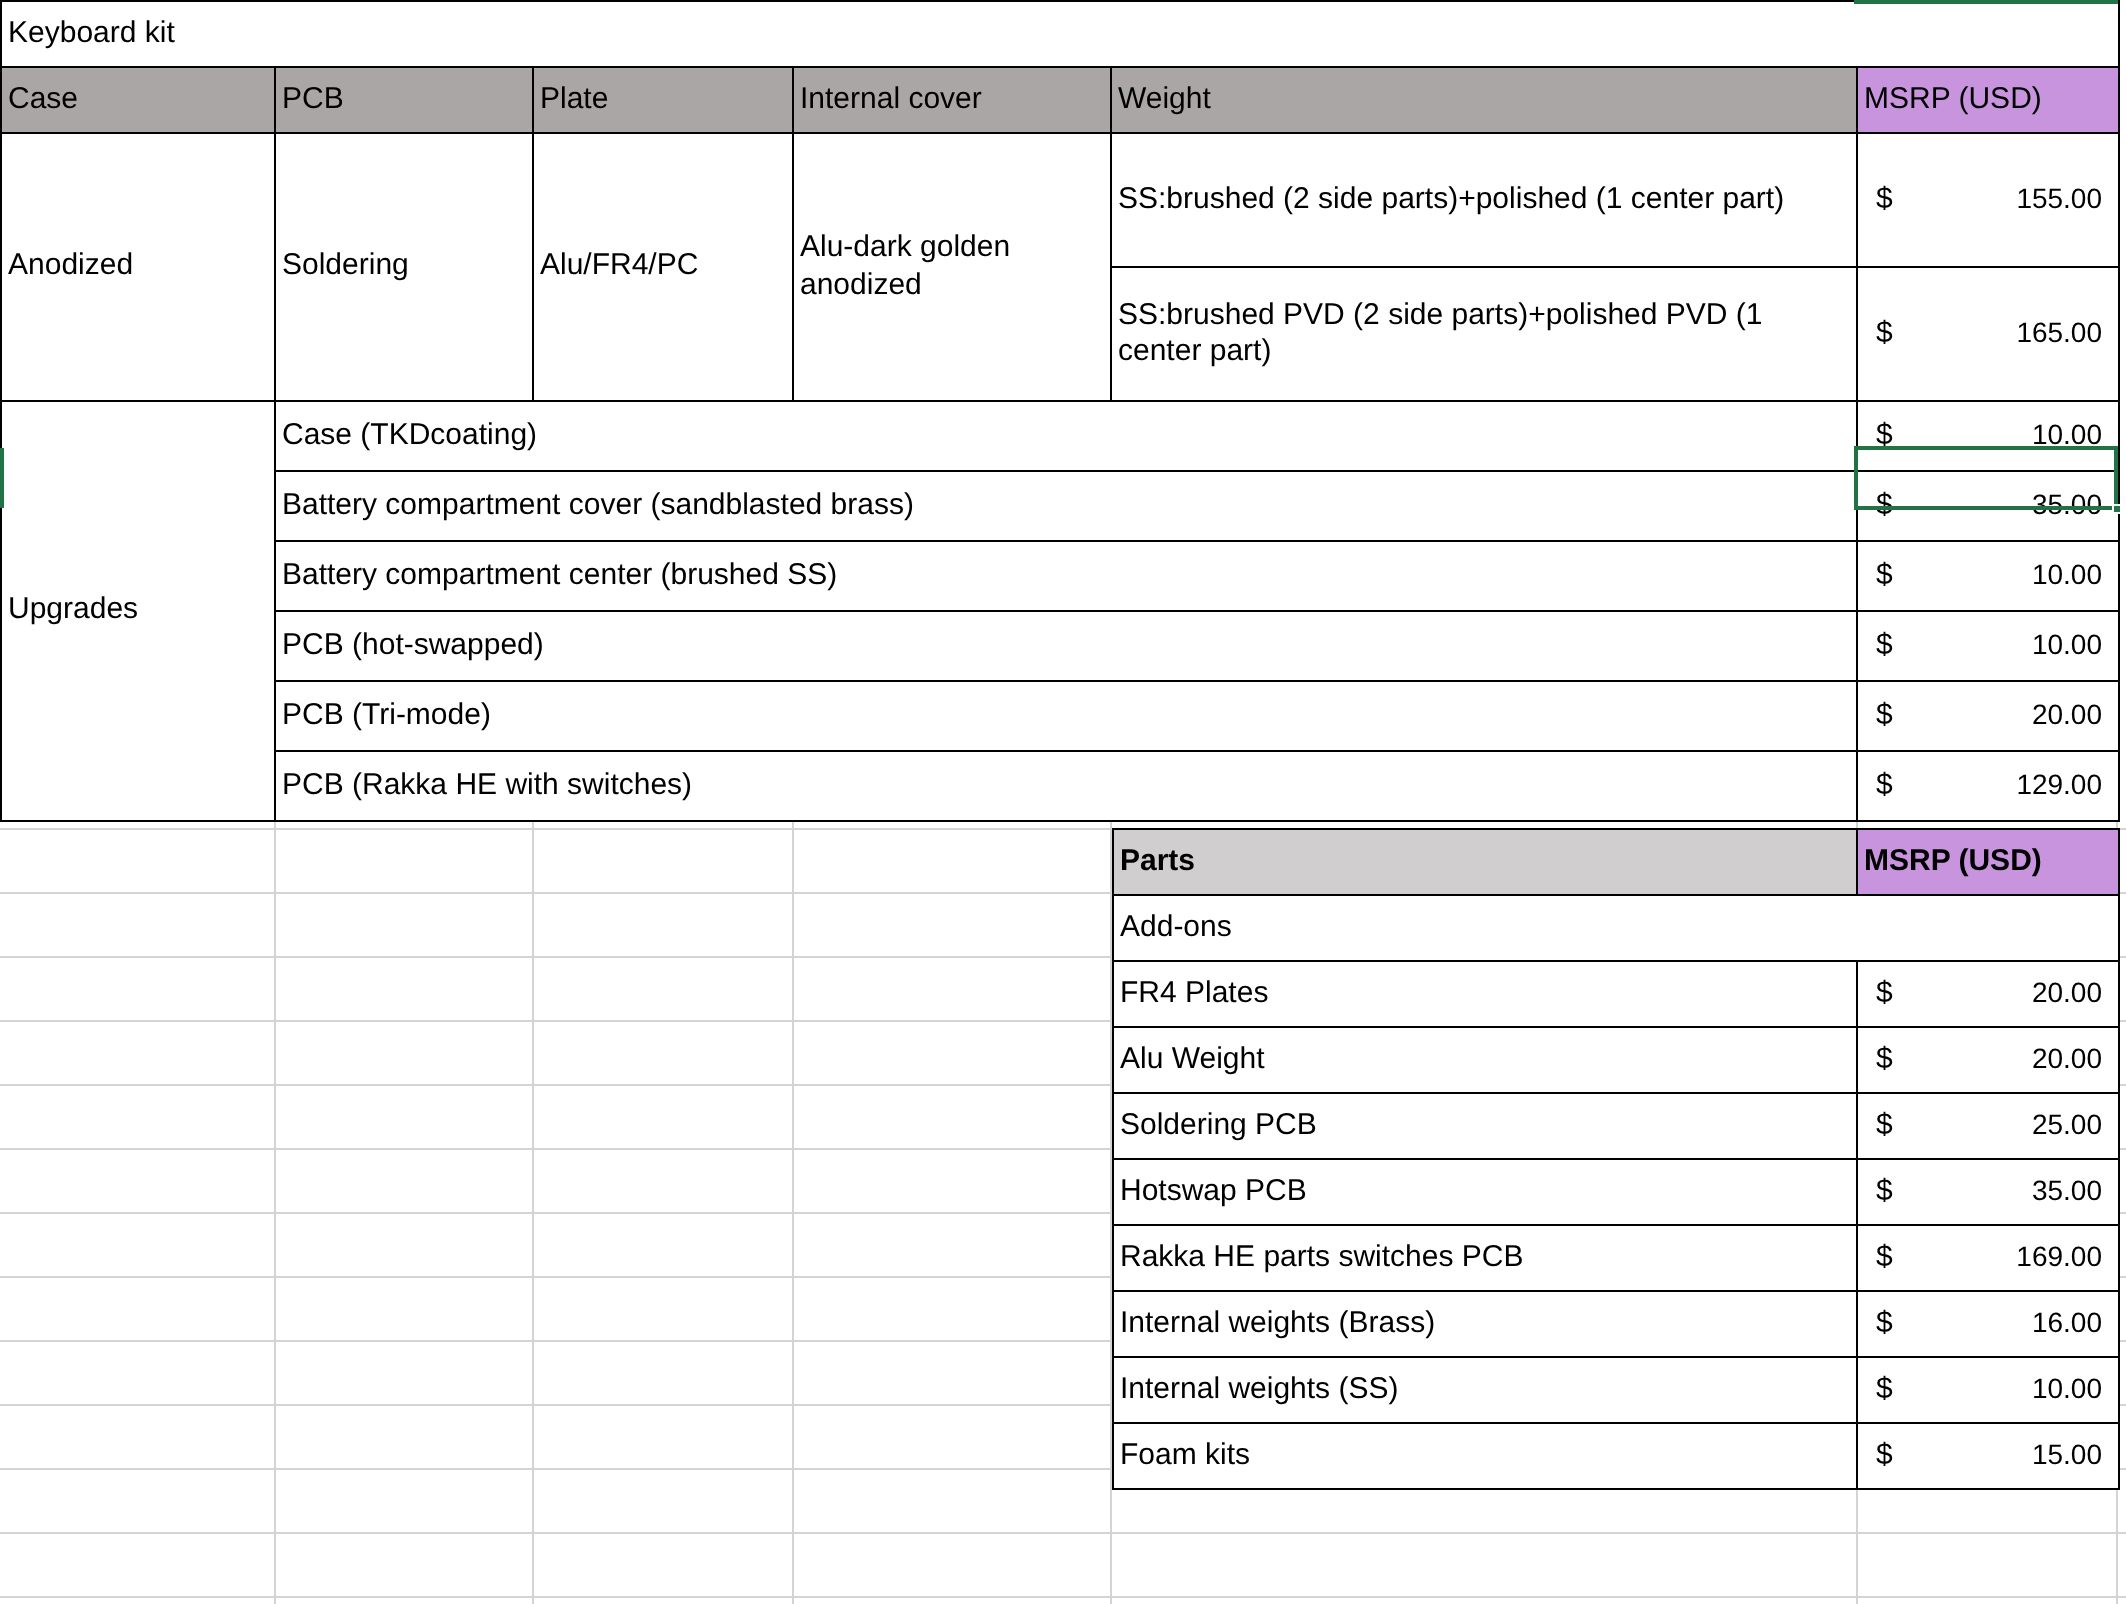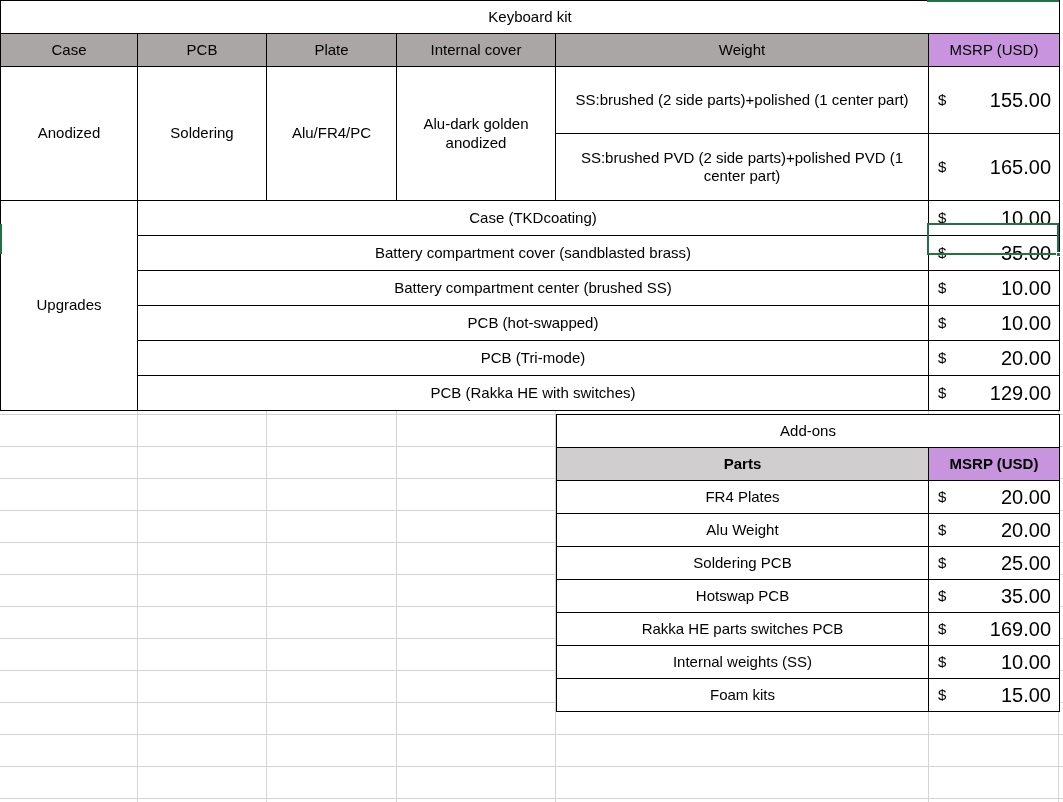--- a/index.html
+++ b/index.html
@@ -48,21 +48,20 @@
   
   .tbl {
     position: absolute;
     border-collapse: collapse;
     table-layout: fixed;
     background: #ffffff;
   }
   .tbl td {
     border: 1px solid #000000;
     font-size: 15px;
-    text-align: center;
     vertical-align: middle;
     padding: 1px 3px;
     line-height: 1.22;
     background: #ffffff;
     word-wrap: break-word;
   }
   .hdr-gray   { background: #aaa6a6 !important; }
   .hdr-gray-l { background: #d0cece !important; font-weight: bold; }
   .hdr-purple { background: #c894dd !important; }
   .bold       { font-weight: bold; }
@@ -77,21 +76,21 @@
   }
   .money .money-inner {
     display: flex;
     align-items: center;
     justify-content: space-between;
     height: 100%;
     padding: 0 8px 0 9px;
     box-sizing: border-box;
   }
   .money .cur { font-size: 15px; }
-  .money .amt { font-size: 20px; }
+  .money .amt { font-size: 14px; }
 
   
   #tbl-keyboard-kit {
     left: 0px;
     top: 0px;
     width: 1059px;
   }
   #tbl-keyboard-kit td { height: 30px; }
 
   
@@ -258,26 +257,26 @@
     </tbody>
   </table>
 
   <table class="tbl" id="tbl-addons">
     <colgroup>
       <col style="width:372px">
       <col style="width:131px">
     </colgroup>
     <tbody>
       <tr>
-        <td colspan="2" class="thick-top thick-left thick-right">Add-ons</td>
-      </tr>
-      <tr>
         <td class="hdr-gray-l thick-left">Parts</td>
         <td class="hdr-purple bold thick-right">MSRP (USD)</td>
       </tr>
+      <tr>
+        <td colspan="2" class="thick-top thick-left thick-right">Add-ons</td>
+      </tr>
 
       <tr>
         <td class="thick-left">FR4 Plates</td>
         <td class="money thick-right">
           <div class="money-inner">
             <span class="cur">$</span>
             <span class="amt">20.00</span>
           </div>
         </td>
       </tr>
@@ -307,20 +306,29 @@
             <span class="amt">35.00</span>
           </div>
         </td>
       </tr>
       <tr>
         <td class="thick-left">Rakka HE parts switches PCB</td>
         <td class="money thick-right">
           <div class="money-inner">
             <span class="cur">$</span>
             <span class="amt">169.00</span>
+          </div>
+        </td>
+      </tr>
+      <tr>
+        <td class="thick-left">Internal weights (Brass)</td>
+        <td class="money thick-right">
+          <div class="money-inner">
+            <span class="cur">$</span>
+            <span class="amt">16.00</span>
           </div>
         </td>
       </tr>
       <tr>
         <td class="thick-left">Internal weights (SS)</td>
         <td class="money thick-right">
           <div class="money-inner">
             <span class="cur">$</span>
             <span class="amt">10.00</span>
           </div>

